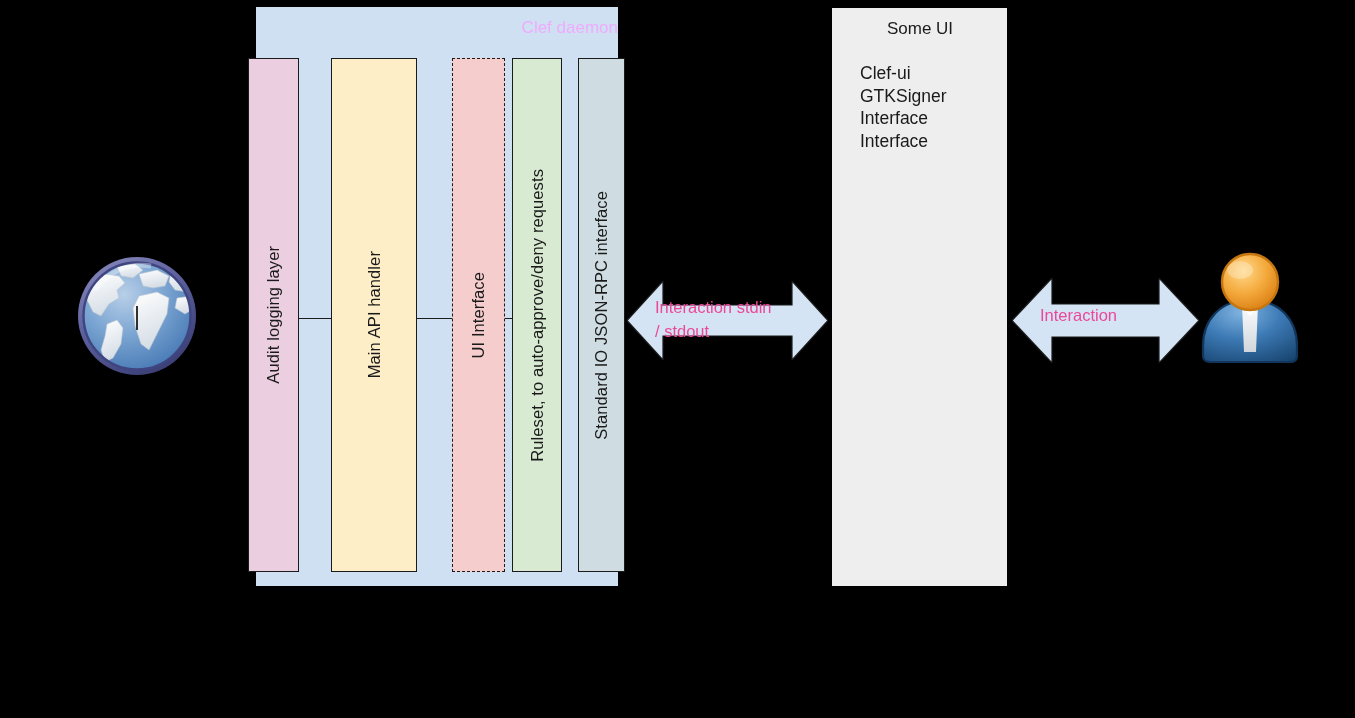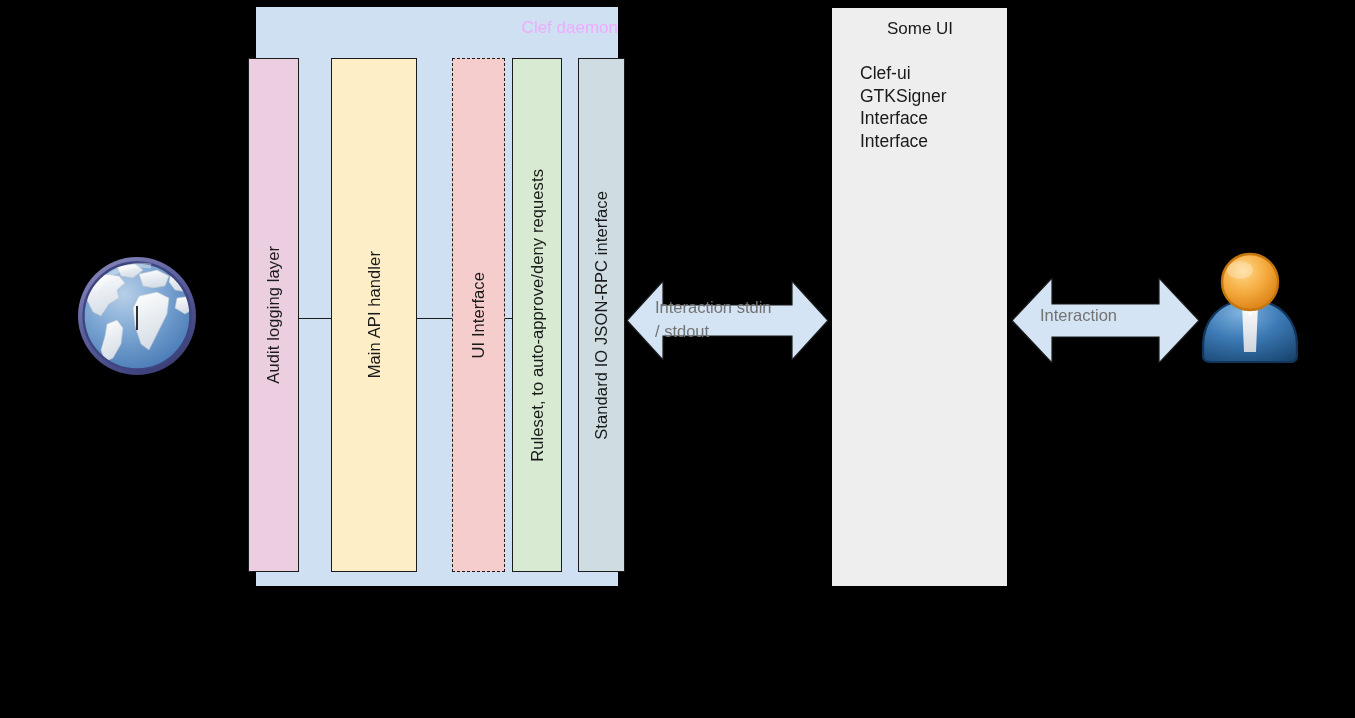--- a/index.html
+++ b/index.html
@@ -101,21 +101,21 @@
     line-height: 22.5px;
   }
   .ui-list div { white-space: nowrap; margin-left: 16px; }
 
   
   .arrow-wrap { position: absolute; }
   .arrow-wrap svg { display: block; }
   .arrow-label {
     position: absolute;
     font-size: 16.5px;
-    color: #737373;
+    color: #ec4899;
     line-height: 24px;
     white-space: pre-line;
   }
   .arrow1 { left: 627px; top: 281px; }
   .arrow1-label { left: 655px; top: 295px; }
   .arrow2 { left: 1012px; top: 278px; }
   .arrow2-label { left: 1040px; top: 303px; }
 
   
   .globe { position: absolute; left: 73px; top: 252px; width: 128px; height: 128px; }

